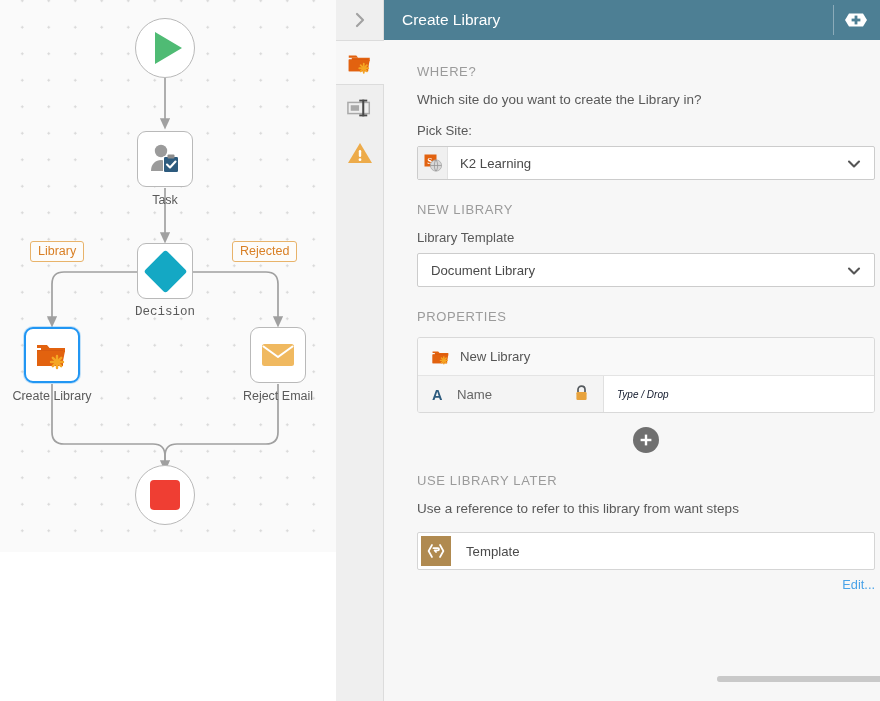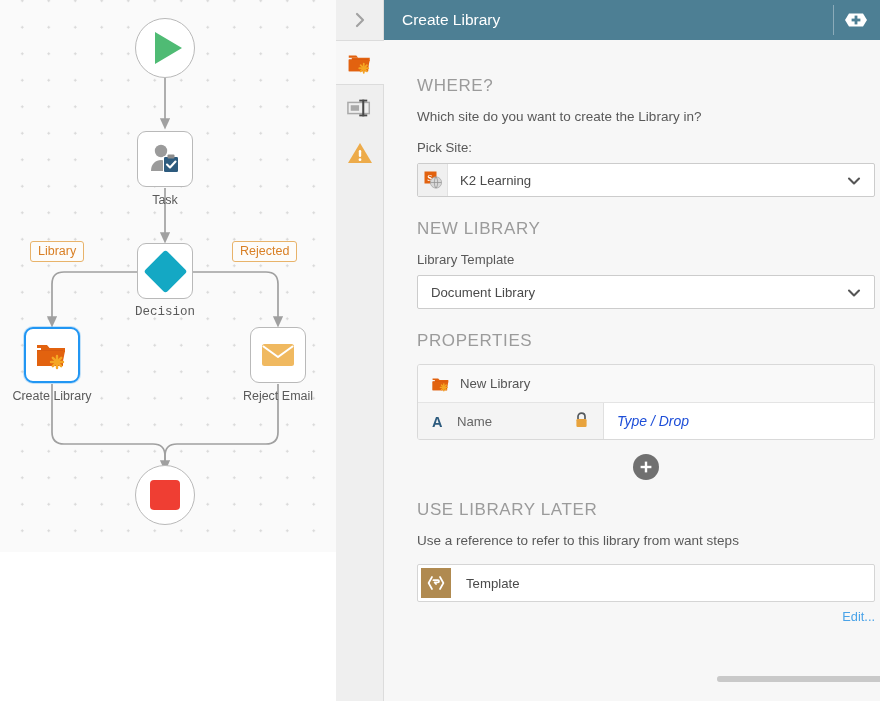--- a/index.html
+++ b/index.html
@@ -113,22 +113,22 @@
   }
 
   .content {
     position: absolute; left: 48px; top: 40px;
     width: 496px; height: 661px;
     background: #f7f7f7;
     overflow: hidden;
     padding: 24px 20px 0 33px;
   }
   .section-head {
-    font-size: 17px; color: #9b9b9b; letter-spacing: 0.6px;
-    margin: 12px 0 13px 0; text-transform: uppercase;
+    font-size: 13px; color: #9b9b9b; letter-spacing: 0.6px;
+    margin: 0 0 13px 0; text-transform: uppercase;
   }
   .question { font-size: 13.5px; color: #595959; margin: 0 0 16px 0; }
   .fieldlabel { font-size: 13.2px; color: #595959; margin: 0 0 8px 0; }
 
   .select-row {
     width: 458px; height: 34px; background: #ffffff;
     border: 1px solid #ccc; border-radius: 2px;
     display: flex; align-items: center; position: relative; cursor: pointer;
   }
   .select-icon-slot {
@@ -152,21 +152,21 @@
   .prop-row { height: 36px; display: flex; align-items: stretch; background: #f4f4f4; }
   .prop-row-left {
     width: 185px; display: flex; align-items: center; padding-left: 13px;
     position: relative; background: #f4f4f4; flex: 0 0 185px;
   }
   .prop-row-name { font-size: 13.2px; color: #666; margin-left: 10px; }
   .prop-lock { position: absolute; right: 14px; top: 9px; }
   .prop-row-input {
     flex: 1; background: #ffffff; border-left: 1px solid #e0e0e0;
     display: flex; align-items: center; padding-left: 13px;
-    font-size: 14px; color: #1d4ed8; font-style: italic; cursor: text;
+    font-size: 10px; color: #0f172a; font-style: italic; cursor: text;
   }
   .addbtn-wrap { width: 458px; display: flex; justify-content: center; margin-top: 14px; }
   .addbtn {
     width: 26px; height: 26px; border-radius: 50%; background: #707070;
     display: flex; align-items: center; justify-content: center; cursor: pointer;
   }
   .ref-box {
     width: 458px; height: 38px; background: #ffffff;
     border: 1px solid #d5d5d5; border-radius: 2px;
     display: flex; align-items: center; cursor: pointer; padding: 3px;

